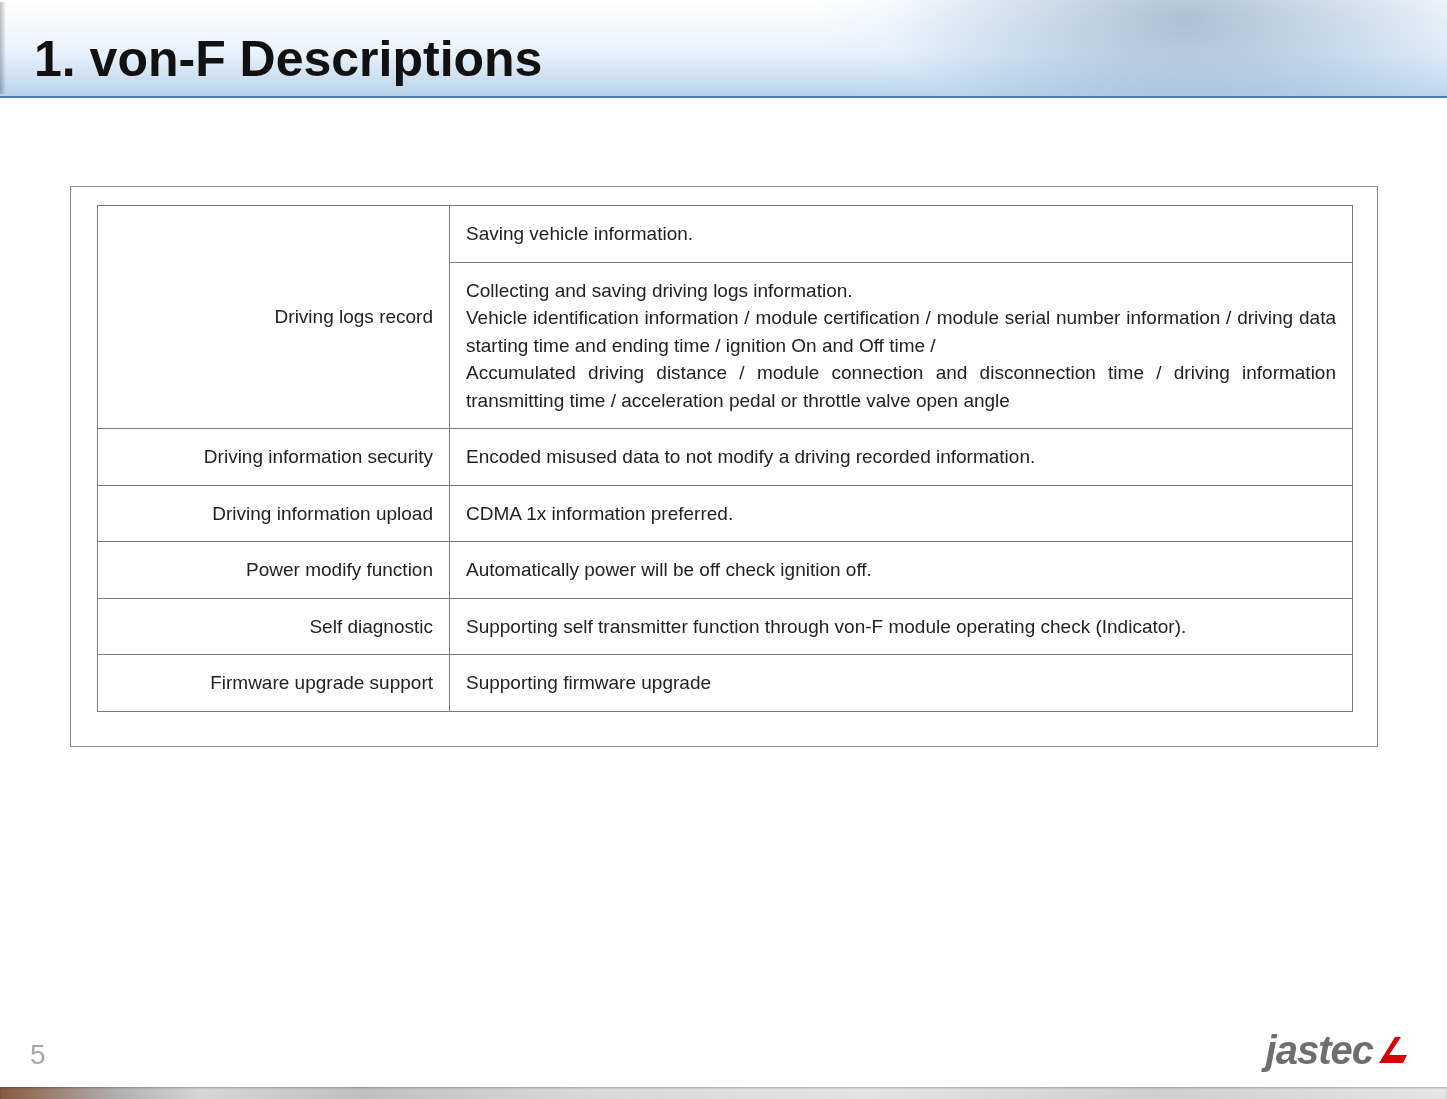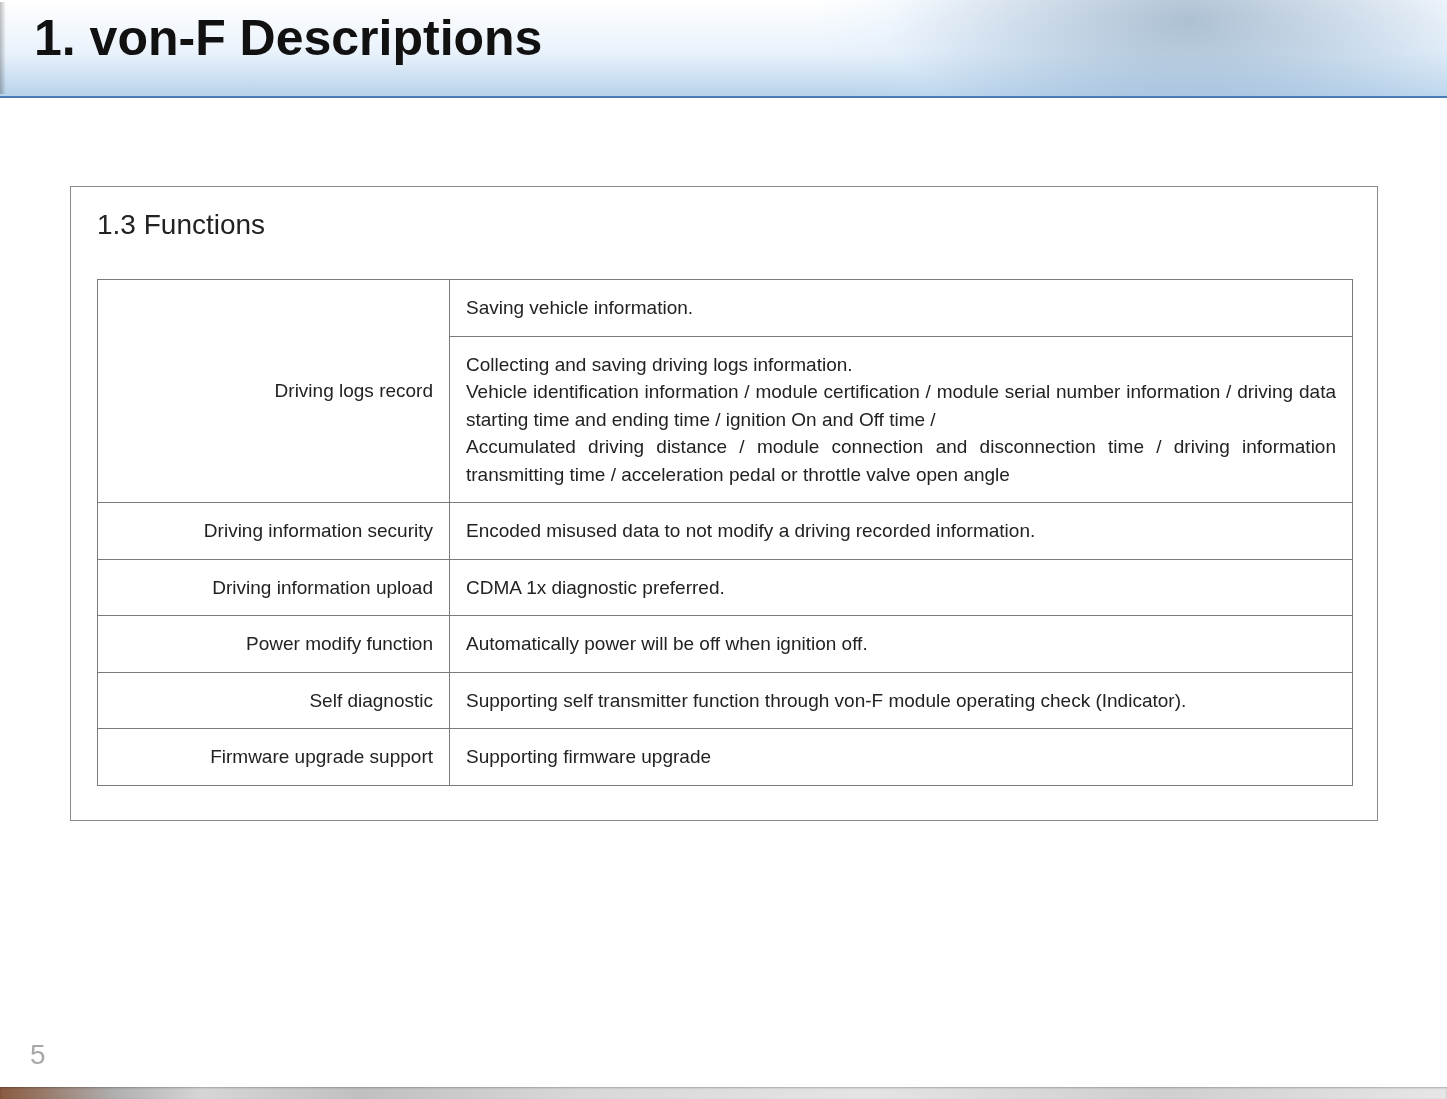--- a/index.html
+++ b/index.html
@@ -20,21 +20,21 @@
   .header-band::after {
     
     content: "";
     position: absolute;
     left: 0; top: 2px; bottom: 2px; width: 6px;
     background: linear-gradient(to right, rgba(0,0,0,0.25), rgba(0,0,0,0));
   }
 
   .page-title {
     position: absolute;
-    top: 9px;
+    top: 30px;
     left: 34px;
     font-size: 50px;
     font-weight: 800;
     letter-spacing: 0px;
     color: #111;
     z-index: 2;
     font-family: "Malgun Gothic", "Segoe UI", Arial, sans-serif;
   }
 
   .content-box {
@@ -132,52 +132,57 @@
   }
 </style>
 </head>
 <body>
 
 <div class="page">
   <div class="header-band"></div>
   <div class="page-title">1. von-F Descriptions</div>
 
   <div class="content-box">
-    <div class="section-title">1.3 Functions</div>
 
     <table class="functions">
       <tbody>
         <tr>
           <td class="label" rowspan="2">Driving logs record</td>
           <td class="desc">Saving vehicle information.</td>
         </tr>
         <tr>
           <td class="desc justify">Collecting and saving driving logs information.<br>Vehicle identification information / module certification / module serial number information / driving data starting time and ending time / ignition On and  Off time /<br>Accumulated driving distance / module connection and disconnection time / driving information transmitting time / acceleration pedal or throttle valve open angle</td>
         </tr>
         <tr>
           <td class="label">Driving information security</td>
           <td class="desc">Encoded misused data to not modify a driving recorded information.</td>
         </tr>
         <tr>
           <td class="label">Driving information upload</td>
-          <td class="desc">CDMA 1x diagnostic preferred.</td>
+          <td class="desc">CDMA 1x information preferred.</td>
         </tr>
         <tr>
           <td class="label">Power modify function</td>
-          <td class="desc">Automatically power will be off when ignition off.</td>
+          <td class="desc">Automatically power will be off check ignition off.</td>
         </tr>
         <tr>
           <td class="label">Self diagnostic</td>
           <td class="desc">Supporting self transmitter function through von-F module operating check (Indicator).</td>
         </tr>
         <tr>
           <td class="label">Firmware upgrade support</td>
           <td class="desc">Supporting firmware upgrade</td>
         </tr>
       </tbody>
     </table>
   </div>
 
   <div class="footer">
     <div class="page-number">5</div>
+    <div class="logo">
+      <span>jastec</span>
+      <svg width="36" height="36" viewBox="0 0 36 36">
+        <path d="M4 30 L20 4 L26 4 L14 22 L32 22 L28 30 Z" fill="#d80000"></path>
+      </svg>
+    </div>
     <div class="footer-strip"></div>
   </div>
 </div>
 
 </body></html>

